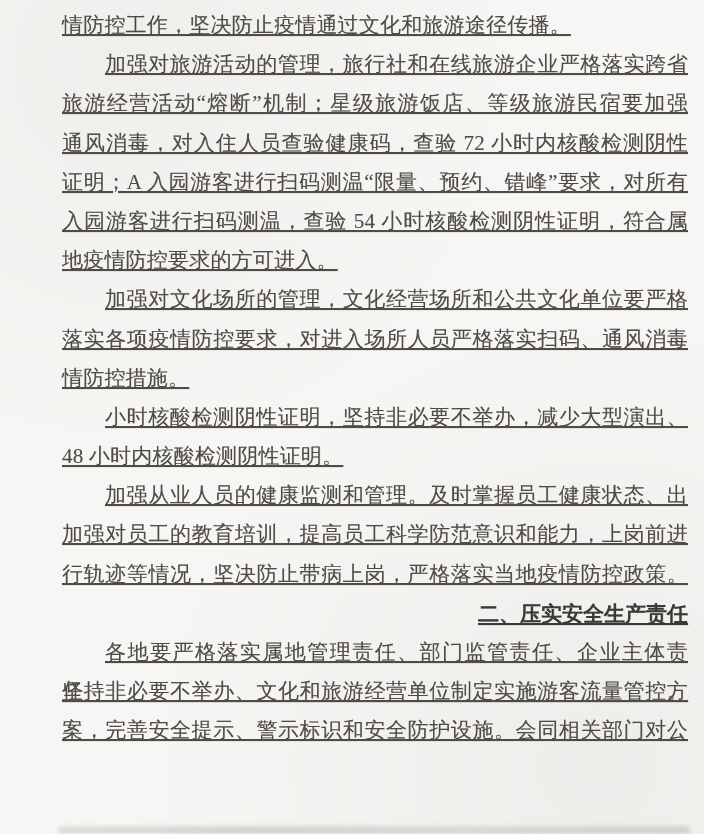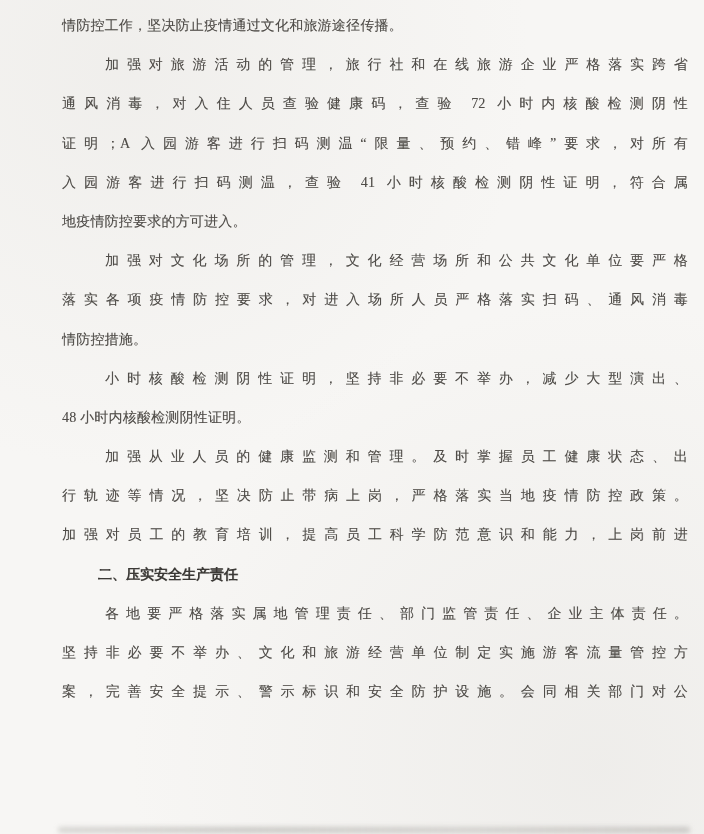--- a/index.html
+++ b/index.html
@@ -18,26 +18,27 @@
       var(--page-bg, #f7f6f4);
   }
   .doc-body {
     position: absolute;
     left: 62px;
     top: 6px;
     width: 626px;
   }
   .line {
     font-family: "Liberation Serif", "DejaVu Serif", serif;
-    font-size: 14px;
+    font-size: 21px;
     line-height: 39.2px;
     height: 39.2px;
     color: var(--text-color, #4f4c48);
     text-shadow: 0.3px 0.3px 0.5px rgba(95,92,88,0.35);
     letter-spacing: 0.2px;
+    text-decoration: underline;
   }
   .line.justify {
     text-align: justify;
     text-align-last: justify;
   }
   .line.heading {
     font-family: "Liberation Sans", "DejaVu Sans", sans-serif;
     font-weight: 700;
     color: var(--heading-color, #3b3936);
     letter-spacing: 0px;
@@ -58,31 +59,32 @@
     border-radius: 3px;
   }
 </style>
 </head>
 <body>
 
 <div class="scan-page">
   <div class="doc-body">
       <div class="line">情防控工作，坚决防止疫情通过文化和旅游途径传播。</div>
       <div class="line justify" style="text-indent: 43px;">加强对旅游活动的管理，旅行社和在线旅游企业严格落实跨省</div>
+      <div class="line justify">旅游经营活动“熔断”机制；星级旅游饭店、等级旅游民宿要加强</div>
       <div class="line justify">通风消毒，对入住人员查验健康码，查验 72 小时内核酸检测阴性</div>
       <div class="line justify">证明；A 入园游客进行扫码测温“限量、预约、错峰”要求，对所有</div>
-      <div class="line justify">入园游客进行扫码测温，查验 41 小时核酸检测阴性证明，符合属</div>
+      <div class="line justify">入园游客进行扫码测温，查验 54 小时核酸检测阴性证明，符合属</div>
       <div class="line">地疫情防控要求的方可进入。</div>
       <div class="line justify" style="text-indent: 43px;">加强对文化场所的管理，文化经营场所和公共文化单位要严格</div>
       <div class="line justify">落实各项疫情防控要求，对进入场所人员严格落实扫码、通风消毒</div>
       <div class="line">情防控措施。</div>
       <div class="line justify" style="text-indent: 43px;">小时核酸检测阴性证明，坚持非必要不举办，减少大型演出、</div>
       <div class="line">48 小时内核酸检测阴性证明。</div>
       <div class="line justify" style="text-indent: 43px;">加强从业人员的健康监测和管理。及时掌握员工健康状态、出</div>
+      <div class="line justify">加强对员工的教育培训，提高员工科学防范意识和能力，上岗前进</div>
       <div class="line justify">行轨迹等情况，坚决防止带病上岗，严格落实当地疫情防控政策。</div>
-      <div class="line justify">加强对员工的教育培训，提高员工科学防范意识和能力，上岗前进</div>
-      <div class="line heading" style="text-indent: 36px;">二、压实安全生产责任</div>
+      <div class="line heading" style="text-indent: 36px; text-align: right;">二、压实安全生产责任</div>
       <div class="line justify" style="text-indent: 43px;">各地要严格落实属地管理责任、部门监管责任、企业主体责任。</div>
       <div class="line justify">坚持非必要不举办、文化和旅游经营单位制定实施游客流量管控方</div>
       <div class="line justify">案，完善安全提示、警示标识和安全防护设施。会同相关部门对公</div>
     </div>
   <div class="bottom-smudge"></div>
 </div>
 
 </body></html>

